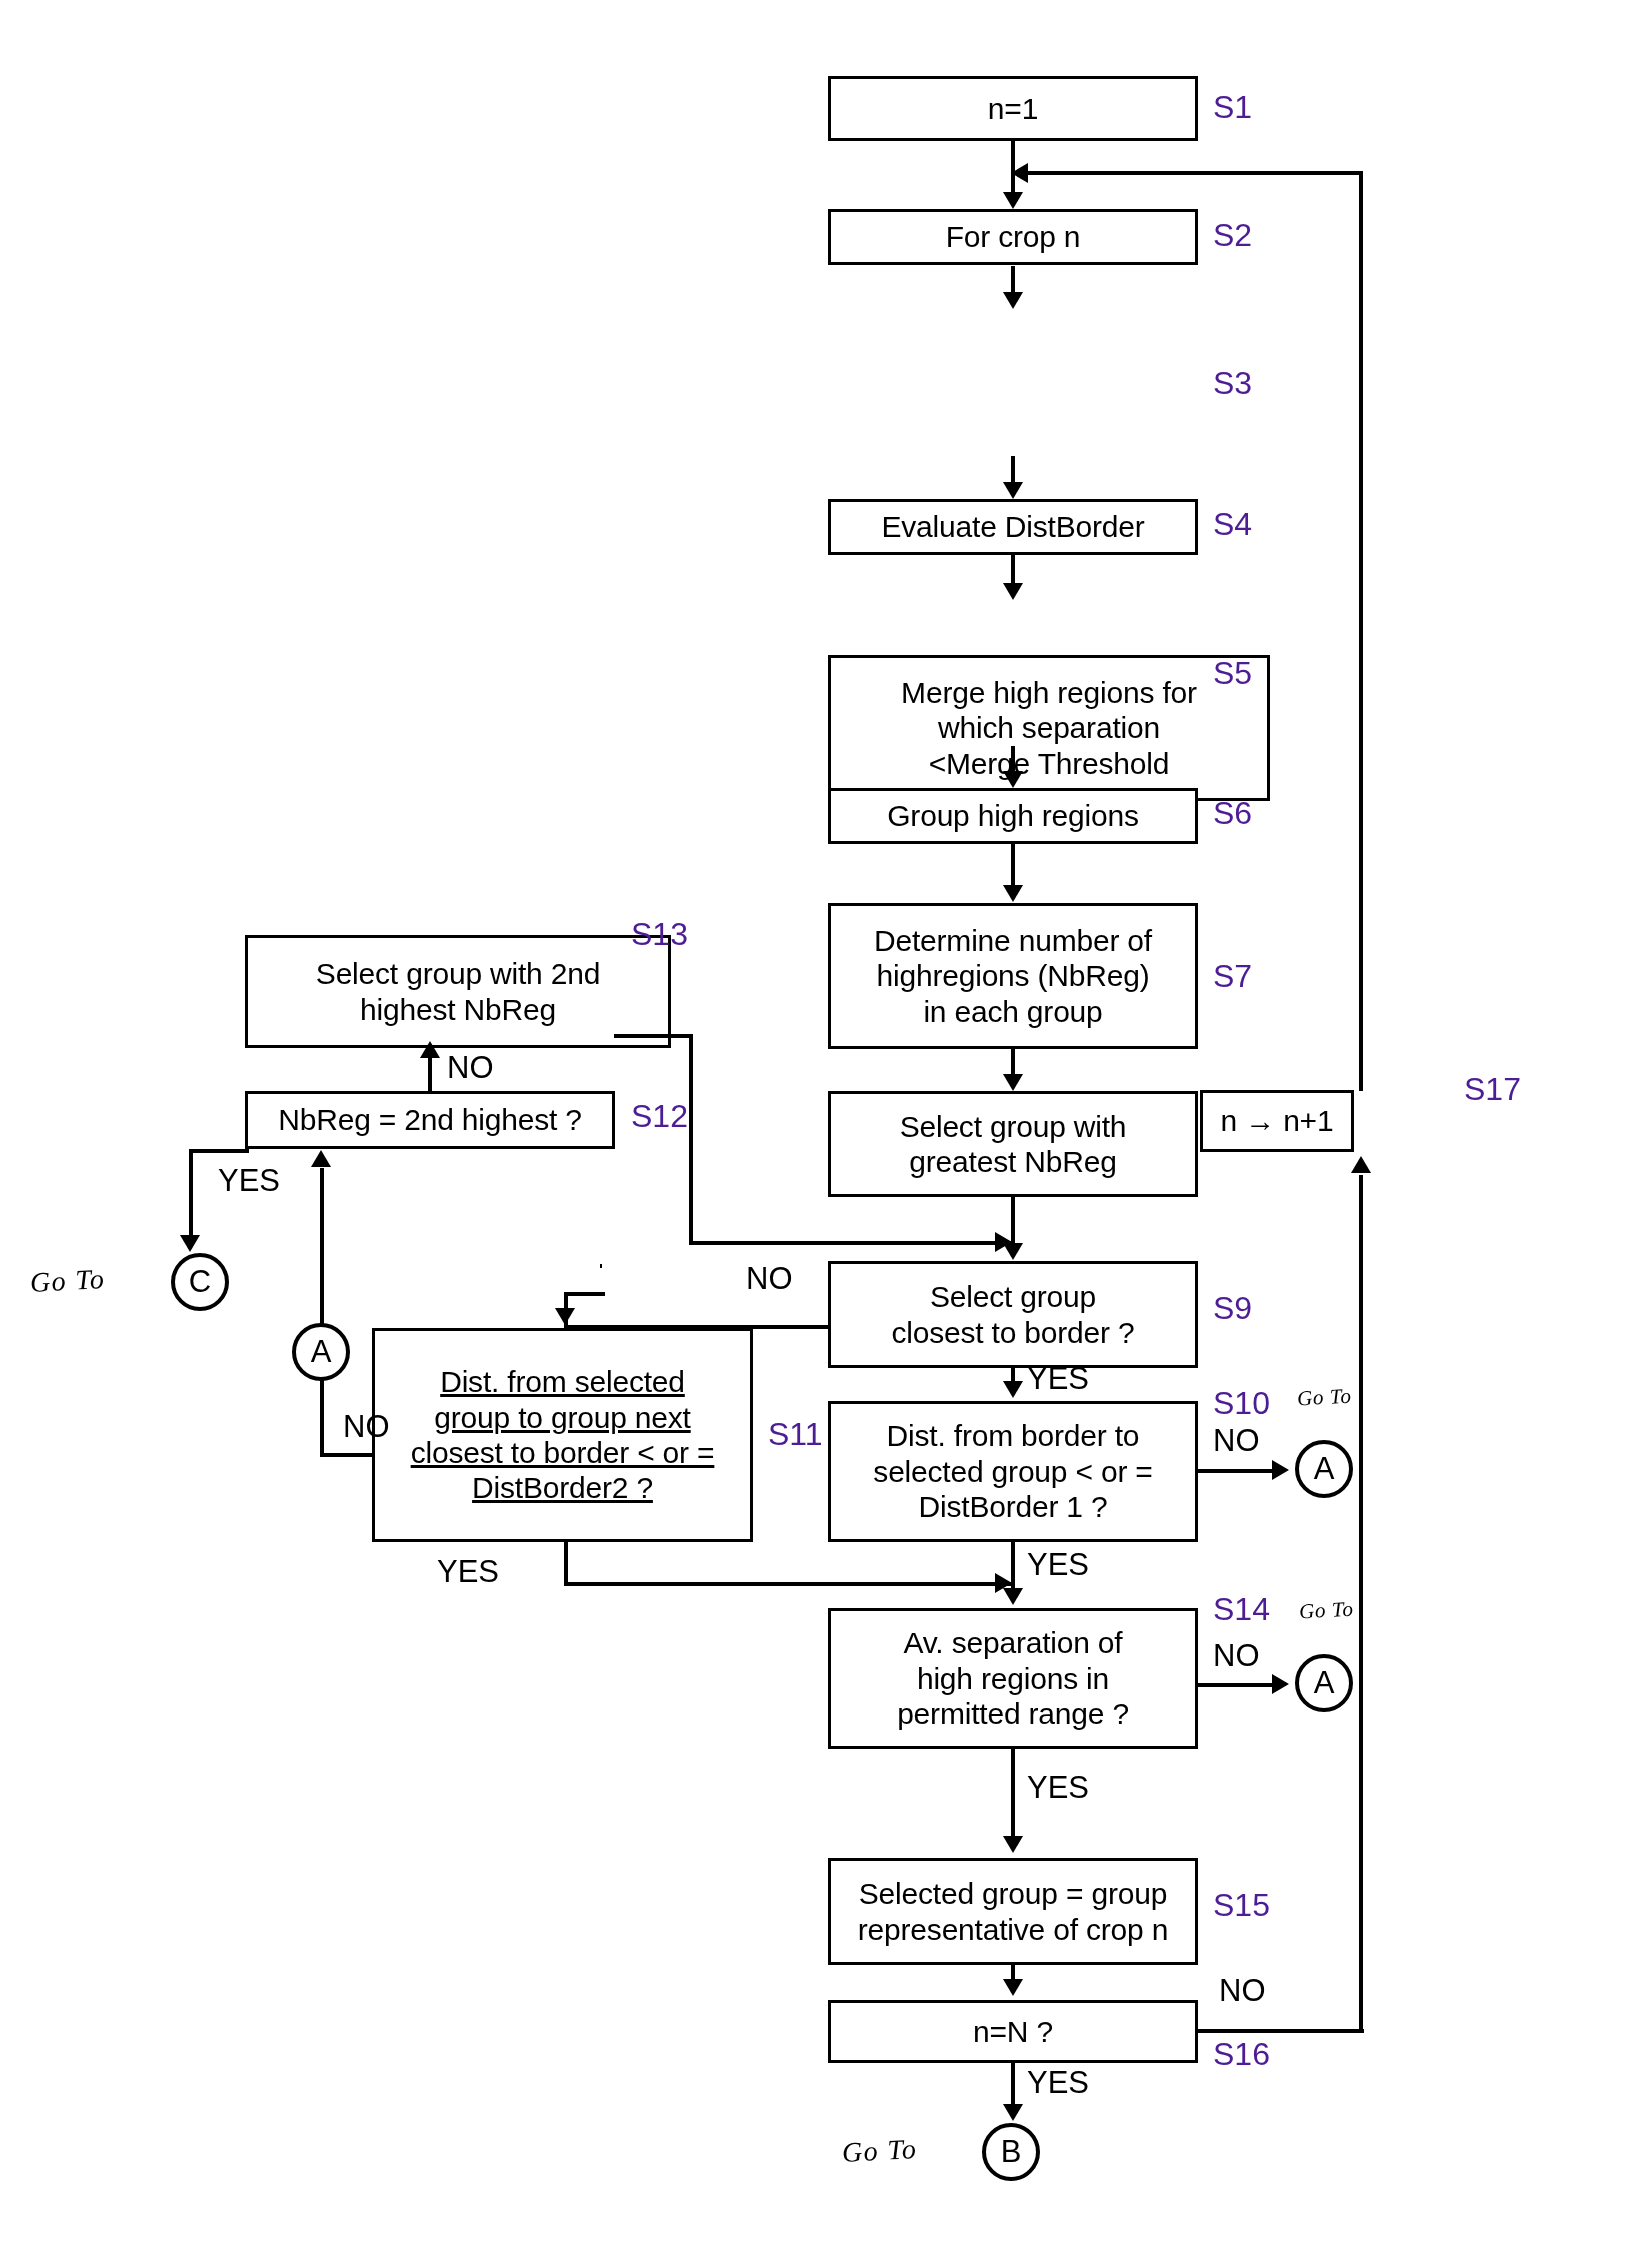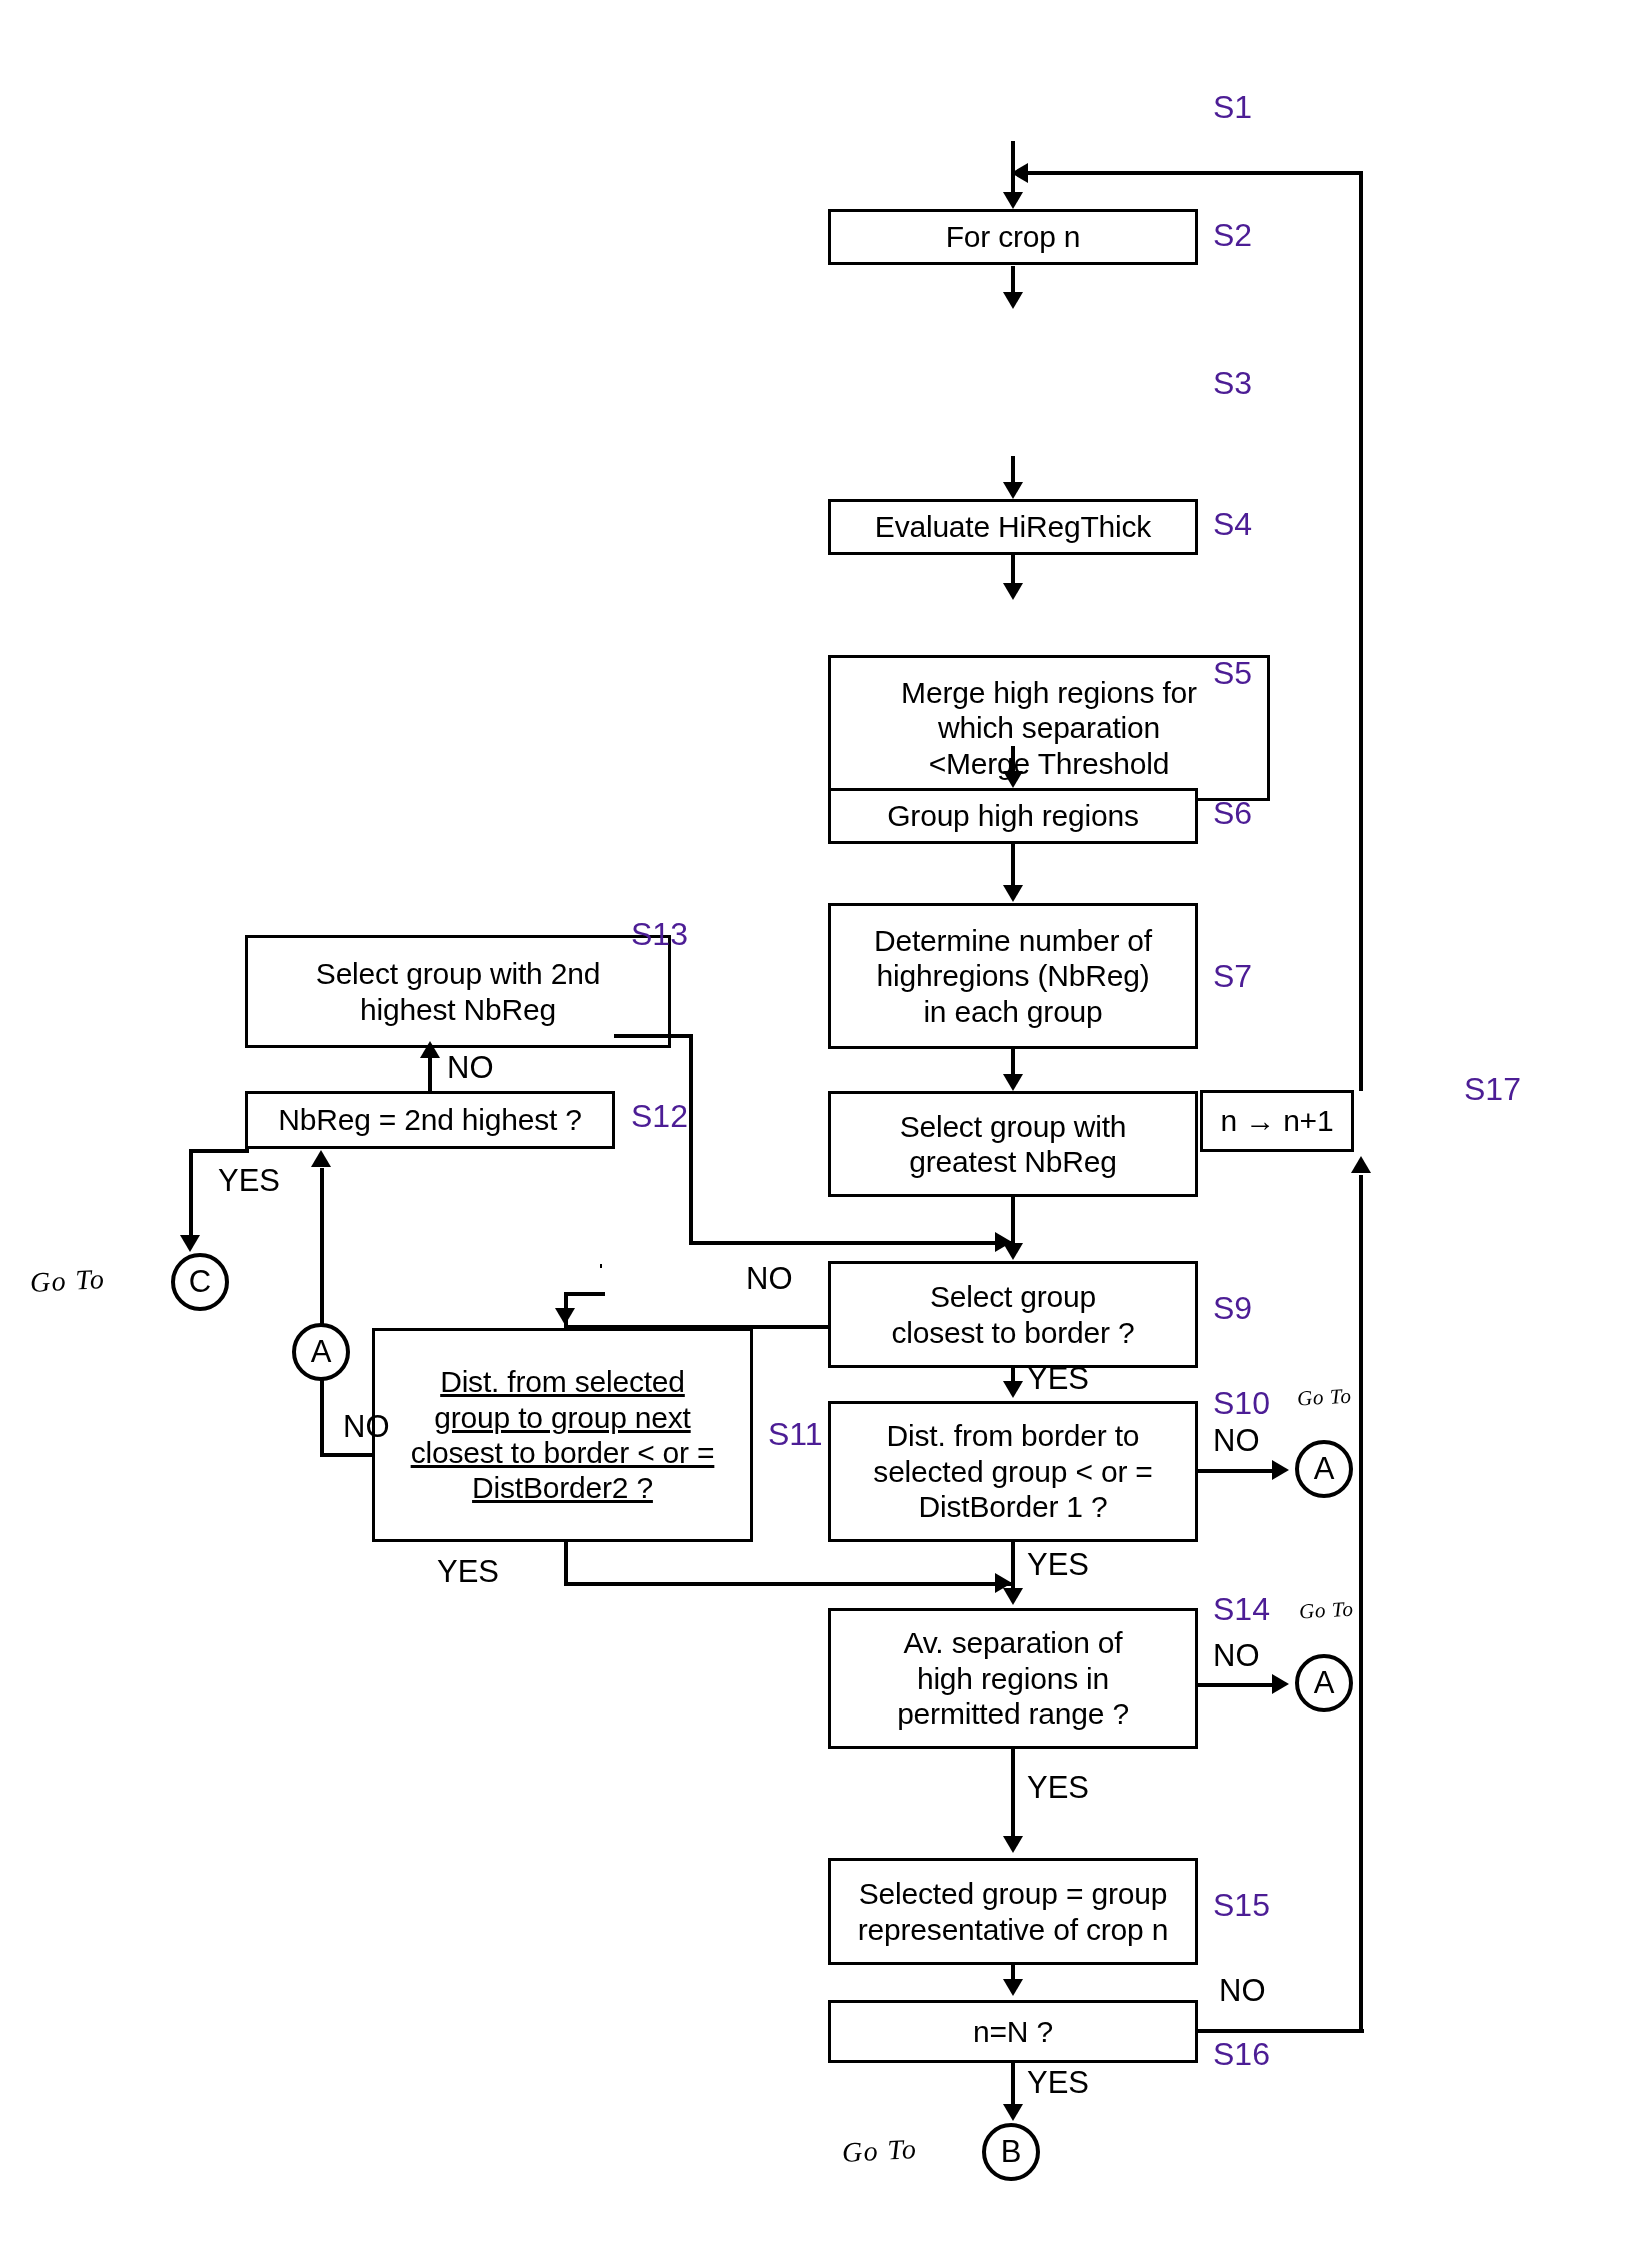--- a/index.html
+++ b/index.html
@@ -101,28 +101,29 @@
     border-top:10.6px solid transparent;
     border-bottom:10.6px solid transparent;
     border-right:17px solid #000;
   }
 </style>
 </head>
 <body>
 
 <div id="sheet">
 
+  <div class="box" style="left:828px;top:76px;width:370px;height:65px;">n=1</div>
   <div class="sid" style="left:1213px;top:89px;">S1</div>
 
   <div class="box" style="left:828px;top:209px;width:370px;height:56px;">For crop n</div>
   <div class="sid" style="left:1213px;top:217px;">S2</div>
 
   <div class="sid" style="left:1213px;top:365px;">S3</div>
 
-  <div class="box" style="left:828px;top:499px;width:370px;height:56px;">Evaluate HiRegThick</div>
+  <div class="box" style="left:828px;top:499px;width:370px;height:56px;">Evaluate DistBorder</div>
   <div class="sid" style="left:1213px;top:506px;">S4</div>
 
   <div class="box" style="left:828px;top:620px;width:442px;height:146px;margin-top:35px;">Merge high regions for
 which separation
 &lt;Merge Threshold</div>
   <div class="sid" style="left:1213px;top:655px;">S5</div>
 
   <div class="box" style="left:828px;top:788px;width:370px;height:56px;">Group high regions</div>
   <div class="sid" style="left:1213px;top:795px;">S6</div>
 

